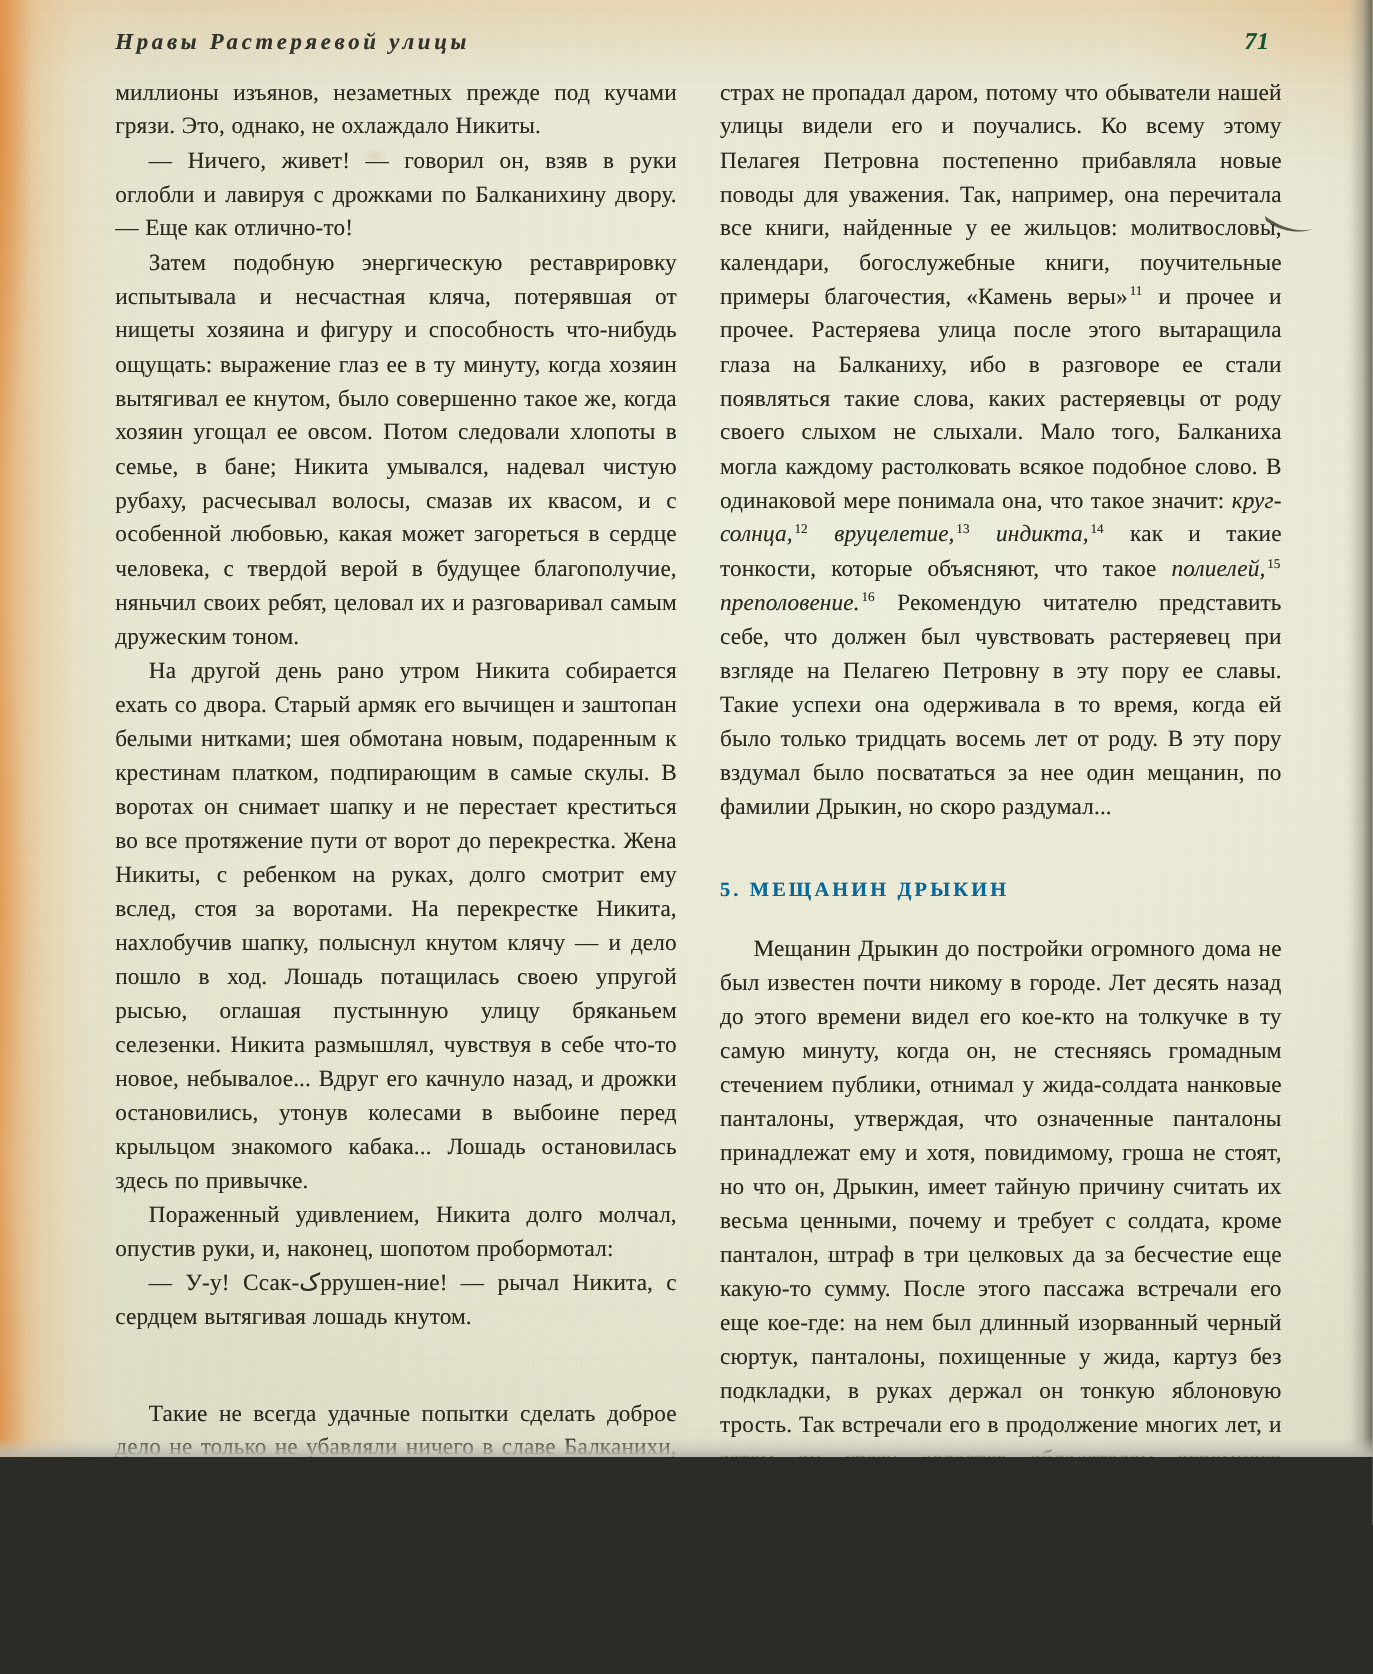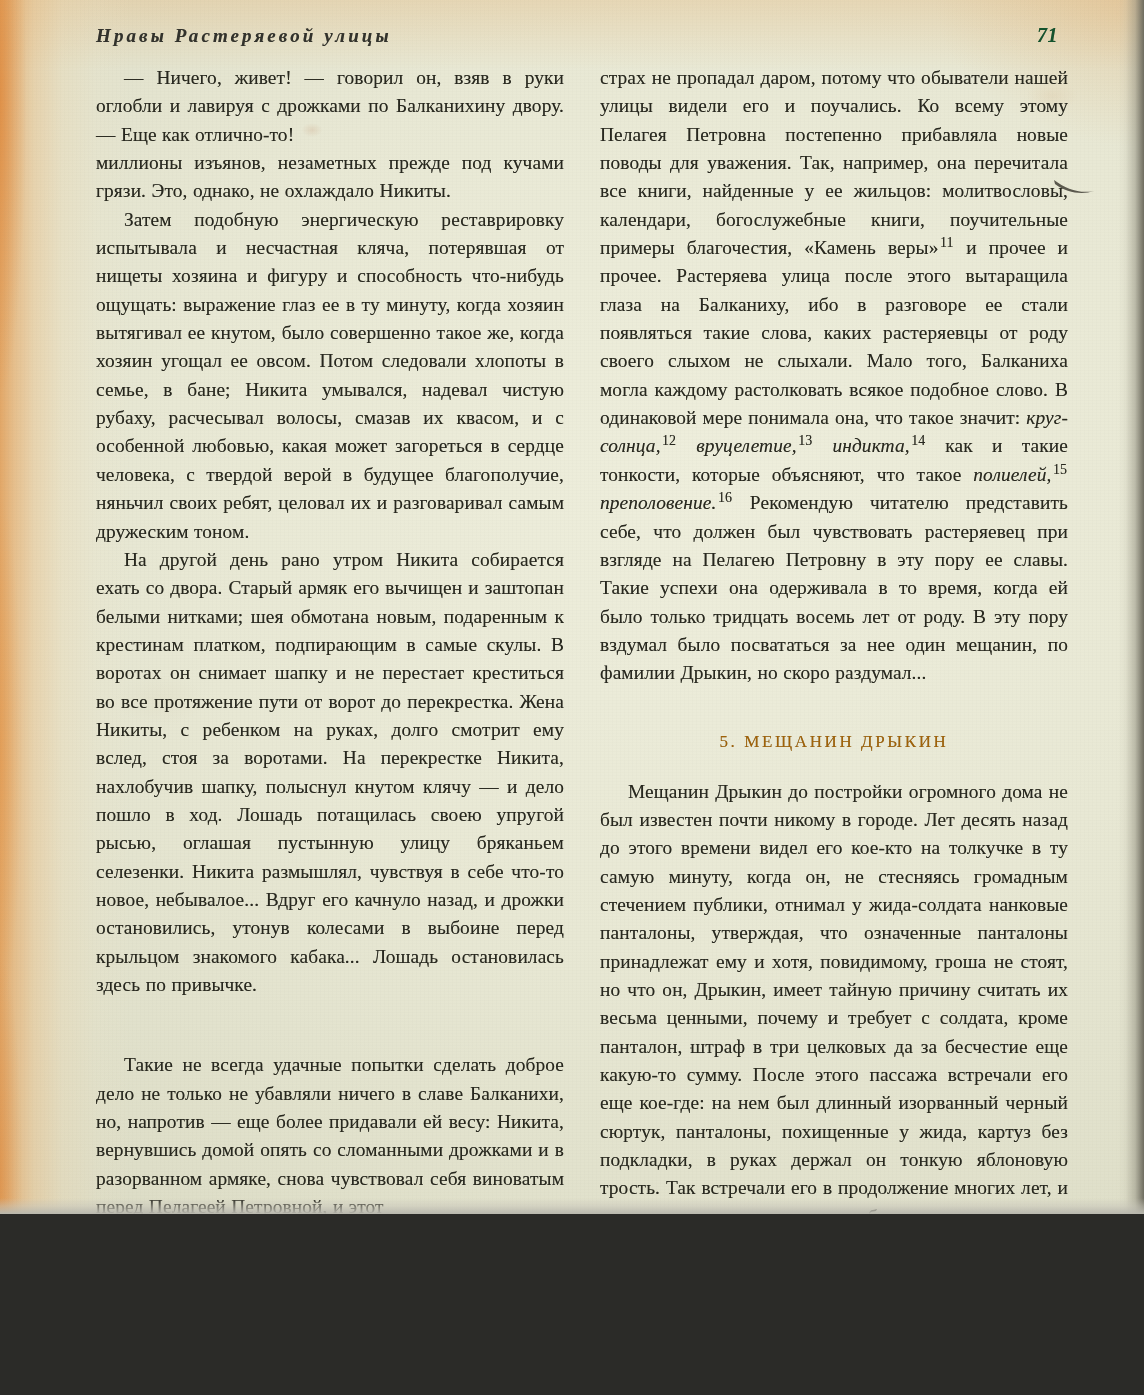--- a/index.html
+++ b/index.html
@@ -152,34 +152,34 @@
     letter-spacing: .1px;
     color: #28281f;
     word-spacing: .5px;
     -moz-hyphens: none;
     hyphens: none;
   }
   p.para.noindent { text-indent: 0; }
   p.para.spaced-before { margin-top: 52px; }
   .para i { font-style: italic; }
   sup.fn {
-    font-size: 14px;
+    font-size: 11px;
     line-height: 0;
     vertical-align: 7px;
     padding-left: 1.5px;
     padding-right: 1px;
     letter-spacing: 0;
   }
   .section-head {
     margin: 44px 0 26px 0;
-    text-align: center;
-    font-weight: 400;
+    text-align: left;
+    font-weight: 700;
     font-size: 17px;
     letter-spacing: 2.6px;
-    color: #a16207;
+    color: #0369a1;
   }
 
   
   .columns, .running-head {
     text-shadow: 0 0 .55px rgba(40,40,30,.42);
   }
 
   
   .margin-mark {
     position: absolute;
@@ -214,24 +214,26 @@
   <div class="content">
 
     <div class="running-head">
       <div class="rh-title">Нравы Растеряевой улицы</div>
       <div class="rh-folio">71</div>
     </div>
 
     <div class="columns">
 
       <div class="col">
+        <p class="para noindent">миллионы изъянов, незаметных прежде под кучами грязи. Это, однако, не охлаждало Никиты.</p>
         <p class="para">— Ничего, живет! — говорил он, взяв в руки оглобли и лавируя с дрожками по Балканихину двору. — Еще как отлично-то!</p>
-        <p class="para noindent">миллионы изъянов, незаметных прежде под кучами грязи. Это, однако, не охлаждало Никиты.</p>
         <p class="para">Затем подобную энергическую реставрировку испытывала и несчастная кляча, потерявшая от нищеты хозяина и фигуру и способность что-нибудь ощущать: выражение глаз ее в ту минуту, когда хозяин вытягивал ее кнутом, было совершенно такое же, когда хозяин угощал ее овсом. Потом следовали хлопоты в семье, в бане; Никита умывался, надевал чистую рубаху, расчесывал волосы, смазав их квасом, и с особенной любовью, какая может загореться в сердце человека, с твердой верой в будущее благополучие, няньчил своих ребят, целовал их и разговаривал самым дружеским тоном.</p>
         <p class="para">На другой день рано утром Никита собирается ехать со двора. Старый армяк его вычищен и заштопан белыми нитками; шея обмотана новым, подаренным к крестинам платком, подпирающим в самые скулы. В воротах он снимает шапку и не перестает креститься во все протяжение пути от ворот до перекрестка. Жена Никиты, с ребенком на руках, долго смотрит ему вслед, стоя за воротами. На перекрестке Никита, нахлобучив шапку, полыснул кнутом клячу — и дело пошло в ход. Лошадь потащилась своею упругой рысью, оглашая пустынную улицу бряканьем селезенки. Никита размышлял, чувствуя в себе что-то новое, небывалое... Вдруг его качнуло назад, и дрожки остановились, утонув колесами в выбоине перед крыльцом знакомого кабака... Лошадь остановилась здесь по привычке.</p>
+        <p class="para">Пораженный удивлением, Никита долго молчал, опустив руки, и, наконец, шопотом пробормотал:</p>
+        <p class="para">— У-у! Ссак-کррушен-ние! — рычал Никита, с сердцем вытягивая лошадь кнутом.</p>
         <p class="para spaced-before">Такие не всегда удачные попытки сделать доброе дело не только не убавляли ничего в славе Балканихи, но, напротив — еще более придавали ей весу: Никита, вернувшись домой опять со сломанными дрожками и в разорванном армяке, снова чувствовал себя виноватым перед Пелагеей Петровной, и этот</p>
       </div>
 
       <div class="col">
         <p class="para noindent">страх не пропадал даром, потому что обыватели нашей улицы видели его и поучались. Ко всему этому Пелагея Петровна постепенно прибавляла новые поводы для уважения. Так, например, она перечитала все книги, найденные у ее жильцов: молитвословы, календари, богослужебные книги, поучительные примеры благочестия, «Камень веры»<sup class="fn">11</sup> и прочее и прочее. Растеряева улица после этого вытаращила глаза на Балканиху, ибо в разговоре ее стали появляться такие слова, каких растеряевцы от роду своего слыхом не слыхали. Мало того, Балканиха могла каждому растолковать всякое подобное слово. В одинаковой мере понимала она, что такое значит: <i>круг-солнца,</i><sup class="fn">12</sup> <i>вруцелетие,</i><sup class="fn">13</sup> <i>индикта,</i><sup class="fn">14</sup> как и такие тонкости, которые объясняют, что такое <i>полиелей,</i><sup class="fn">15</sup> <i>преполовение.</i><sup class="fn">16</sup> Рекомендую читателю представить себе, что должен был чувствовать растеряевец при взгляде на Пелагею Петровну в эту пору ее славы. Такие успехи она одерживала в то время, когда ей было только тридцать восемь лет от роду. В эту пору вздумал было посвататься за нее один мещанин, по фамилии Дрыкин, но скоро раздумал...</p>
 
         <h2 class="section-head">5. МЕЩАНИН ДРЫКИН</h2>
 
         <p class="para">Мещанин Дрыкин до постройки огромного дома не был известен почти никому в городе. Лет десять назад до этого времени видел его кое-кто на толкучке в ту самую минуту, когда он, не стесняясь громадным стечением публики, отнимал у жида-солдата нанковые панталоны, утверждая, что означенные панталоны принадлежат ему и хотя, повидимому, гроша не стоят, но что он, Дрыкин, имеет тайную причину считать их весьма ценными, почему и требует с солдата, кроме панталон, штраф в три целковых да за бесчестие еще какую-то сумму. После этого пассажа встречали его еще кое-где: на нем был длинный изорванный черный сюртук, панталоны, похищенные у жида, картуз без подкладки, в руках держал он тонкую яблоновую трость. Так встречали его в продолжение многих лет, и затем он сразу делается обладателем огромного каменного дома, получая от растеряевцев наимено-</p>
       </div>

